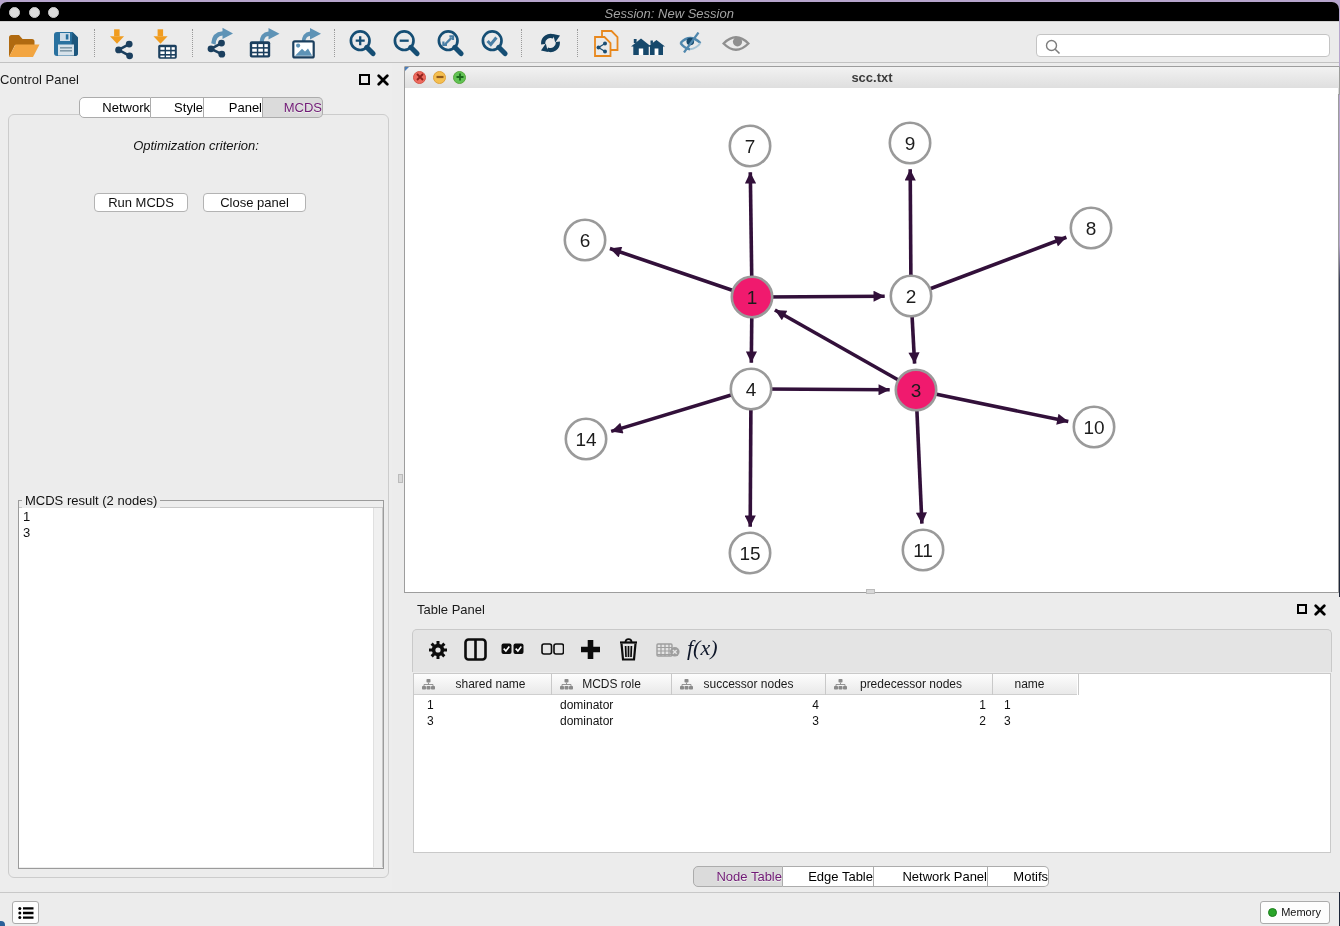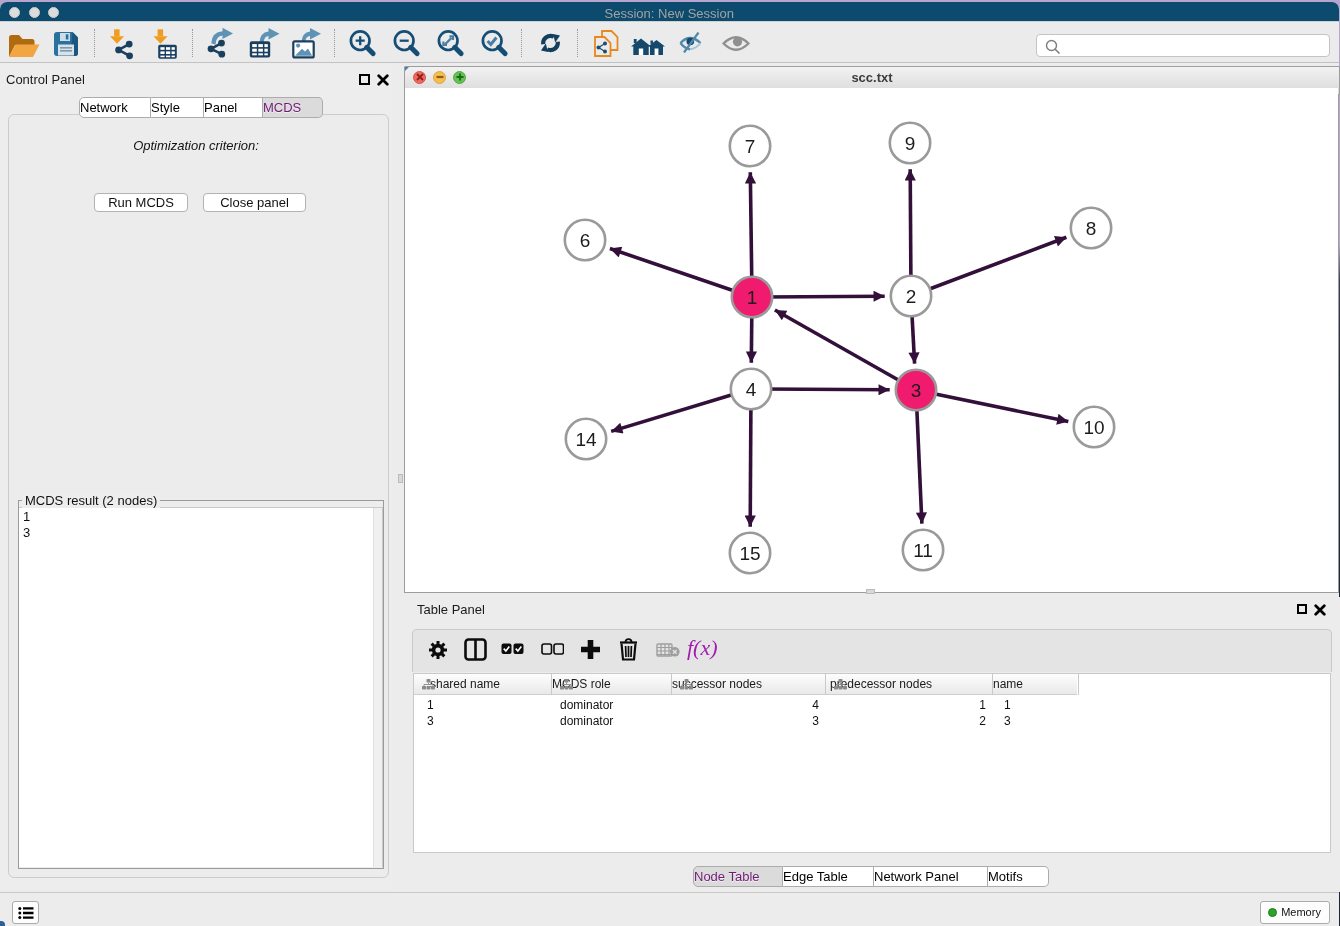--- a/index.html
+++ b/index.html
@@ -1,34 +1,34 @@
 <!DOCTYPE html>
 <html><head>
 <meta charset="utf-8">
 <style>
 * { margin:0; padding:0; box-sizing:border-box; }
 html,body { width:1340px; height:926px; overflow:hidden; }
 body { background:linear-gradient(#b7a5cd 0px, #b7a5cd 245px, #3a3f58 280px, #1e2639 400px, #1e2639 100%); font-family:"Liberation Sans", sans-serif; position:relative; }
 .abs { position:absolute; }
 #win { position:absolute; left:0; top:2px; width:1338.5px; height:924px; background:#ececec; border-radius:7px 7px 0 0; }
 
-#titlebar { position:absolute; left:0; top:0; width:100%; height:20px; background:#0c4a6e; border-radius:7px 7px 0 0; border-bottom:1px solid #d0d0d0; }
+#titlebar { position:absolute; left:0; top:0; width:100%; height:20px; background:#000000; border-radius:7px 7px 0 0; border-bottom:1px solid #d0d0d0;font-style:italic; }
 .tl { position:absolute; top:5px; width:11px; height:11px; border-radius:50%; background:#dcdcdc; border:1px solid #c9c9c9; }
 #wtitle { position:absolute; top:4px; left:0; width:100%; text-align:center; font-size:13px; color:#a3a3a3; }
 
 #toolbar { position:absolute; left:0; top:21px; width:100%; height:40px; background:#ebebeb; border-bottom:1px solid #c2c2c2; }
 .tbsep { position:absolute; top:6px; height:28px; width:0; border-left:1px dotted #9a9a9a; }
 .ticon { position:absolute; top:0; }
 #searchbox { position:absolute; left:1036px; top:11px; width:294px; height:23px; background:#fff; border:1px solid #c4c4c4; border-radius:4px; }
 
 #cpanel { position:absolute; left:0; top:61px; width:392px; height:827px; background:#ededed; }
-#cphead { position:absolute; left:6px; top:9px; font-size:13px; color:#1a1a1a;text-align:right; }
+#cphead { position:absolute; left:0; top:9px; font-size:13px; color:#1a1a1a;text-align:right; }
 #cpbox { position:absolute; left:8px; top:51px; width:381px; height:764px; border:1px solid #cccccc; border-radius:6px; background:#ececec; }
 .tabrow { position:absolute; display:flex; }
-.tab { height:21px; line-height:20px; font-size:13px; color:#000; background:#fff; border:1px solid #acacac; border-left:none; text-align:left; }
+.tab { height:21px; line-height:20px; font-size:13px; color:#000; background:#fff; border:1px solid #acacac; border-left:none; text-align:right; }
 .tab.first { border-left:1px solid #acacac; border-radius:5px 0 0 5px; }
 .tab.last { border-radius:0 5px 5px 0; }
 .tab.dis { background:#dbdbdb; color:#701a75; text-shadow:0 1px 0 #f0f0f0; }
 #opt-label { position:absolute; left:0; top:75px; width:392px; text-align:center; font-size:13px; color:#111;font-style:italic; }
 #dropdown { position:absolute; left:44px; top:97px; width:312px; height:19px; background:#fff; border:1px solid #b9b9b9; border-radius:4px; font-size:13px; color:#111; line-height:17px; padding-left:13px; }
 .btn { position:absolute; height:19px; background:#fff; border:1px solid #b3b3b3; border-radius:4px; font-size:13px; color:#111; text-align:center; line-height:17px; }
 #mcdsbox { position:absolute; left:18px; top:437px; width:366px; height:369px; border:1px solid #9b9b9b; background:#ededed; }
 #mcdslbl { position:absolute; left:3px; top:-8px; background:#ededed; padding:0 3px; font-size:13px; color:#111; }
 #mcdsinner { position:absolute; left:0px; top:6px; width:364px; height:360px; background:#fff; border:1px solid #c8c8c8; border-left:none; border-bottom:none; }
 #mcdstxt { position:absolute; left:4px; top:1px; font-size:13px; color:#111; line-height:16px; }
@@ -38,21 +38,21 @@
 #nettitle { position:absolute; left:-1px; top:-1px; width:936px; height:29px; background:linear-gradient(#f2f2f2,#d9d9d9); border:1px solid #9d9d9d; border-radius:1px 1px 0 0; }
 #nettext { position:absolute; width:100%; text-align:center; top:3px; font-size:13px; font-weight:bold; color:#3c3c3c; }
 .mac { position:absolute; top:3.5px; width:13px; height:13px; border-radius:50%; }
 #netcanvas { position:absolute; left:0; top:21px; width:933px; height:504px; background:#fff; }
 
 #tpanel { position:absolute; left:398px; top:595px; width:942px; height:295px; background:#ececec;text-decoration:underline; }
 #tphead { position:absolute; left:19px; top:5px; font-size:13px; color:#1a1a1a; }
 #ttoolbar { position:absolute; left:14px; top:31.5px; width:920px; height:43px; background:#e4e4e4; border:1px solid #c9c9c9; border-radius:5px 5px 0 0; border-bottom:none; }
 #ttable { position:absolute; left:15px; top:76px; width:918px; height:180px; background:#fff; border:1px solid #c9c9c9; }
 #thead { position:absolute; left:0; top:0; height:21px; width:663px; background:linear-gradient(#fdfdfd,#e9e9e9); border-bottom:1px solid #cfcfcf; }
-.th { position:absolute; top:0; height:21px; border-right:1px solid #c9c9c9; font-size:12px; color:#1a1a1a; text-align:left; line-height:21px; }
+.th { position:absolute; top:0; height:21px; border-right:1px solid #c9c9c9; font-size:12px; color:#1a1a1a; text-align:center; line-height:21px; }
 .treeicon { position:absolute; top:5px; width:13px; height:11px; }
 .td { position:absolute; font-size:12px; color:#111; }
 
 #btabs { position:absolute; left:295px; top:269px; display:flex; }
 
 #statusbar { position:absolute; left:0; top:890px; width:100%; height:34px; background:#ececec; border-top:1px solid #c8c8c8; }
 #listbtn { position:absolute; left:12px; top:8px; width:27px; height:23px; background:#fdfdfd; border:1px solid #ababab; border-radius:3px; }
 #membtn { position:absolute; right:9px; top:8px; width:70px; height:23px; background:#fdfdfd; border:1px solid #ababab; border-radius:3px; font-size:11px; color:#111; line-height:21px; text-align:center; }
 svg.g text { font-size:19px; fill:#1c1c1c; text-anchor:middle; font-family:"Liberation Sans",sans-serif; }
 </style>
@@ -368,21 +368,21 @@
         <path d="M6.6 8 L7 19 M9.5 8 V19 M12.4 8 L12 19" stroke="#0c0c0c" stroke-width="1.7"></path>
       </svg>
 
       <svg class="abs" style="left:243px;top:13px" width="24" height="14" viewBox="0 0 24 14">
         <rect x="1" y="1" width="15" height="12" rx="1" fill="none" stroke="#9e9e9e" stroke-width="1.4"></rect>
         <path d="M1 4.5 H16 M1 8 H16 M1 11.5 H16 M5 1 V13 M9 1 V13 M13 1 V13" stroke="#9e9e9e" stroke-width="1.2"></path>
         <circle cx="18.8" cy="8.8" r="4.8" fill="#9e9e9e"></circle>
         <path d="M16.9 6.9 l3.8 3.8 M20.7 6.9 l-3.8 3.8" stroke="#e4e4e4" stroke-width="1.4"></path>
       </svg>
 
-      <div class="abs" style="left:274px;top:5px;font-family:'Liberation Serif',serif;font-style:italic;font-size:22px;color:#a21caf;">f(x)</div>
+      <div class="abs" style="left:274px;top:5px;font-family:'Liberation Serif',serif;font-style:italic;font-size:22px;color:#0f172a;">f(x)</div>
     </div>
     <div id="ttable">
       <div id="thead">
         <div class="th" style="left:0;width:138px;padding-left:16px">shared name</div>
         <div class="th" style="left:138px;width:120px">MCDS role</div>
         <div class="th" style="left:258px;width:154px">successor nodes</div>
         <div class="th" style="left:412px;width:167px;padding-left:4px">predecessor nodes</div>
         <div class="th" style="left:579px;width:86px;padding-right:12px">name</div>
         <svg class="treeicon" style="left:8px" viewBox="0 0 13 11">
             <g fill="#8a8a8a">

